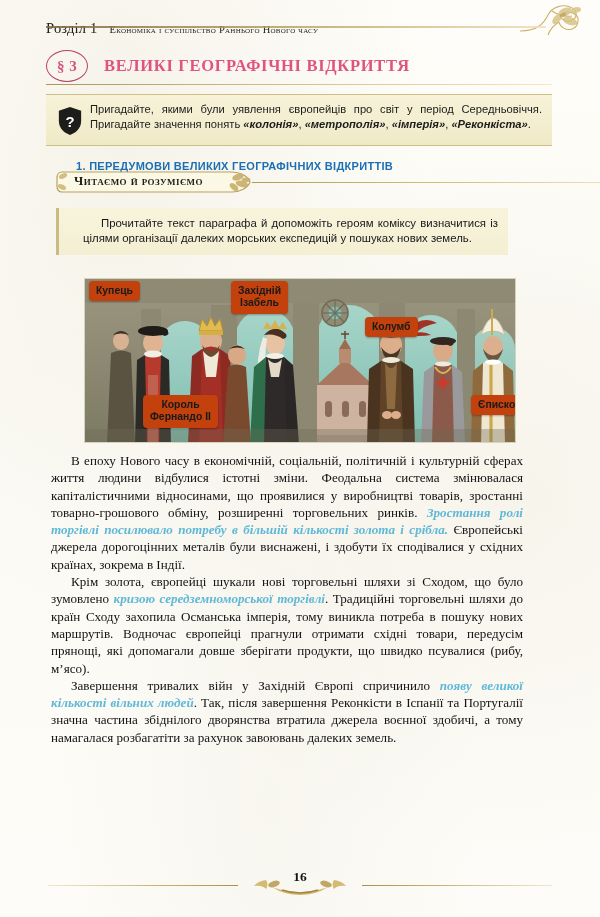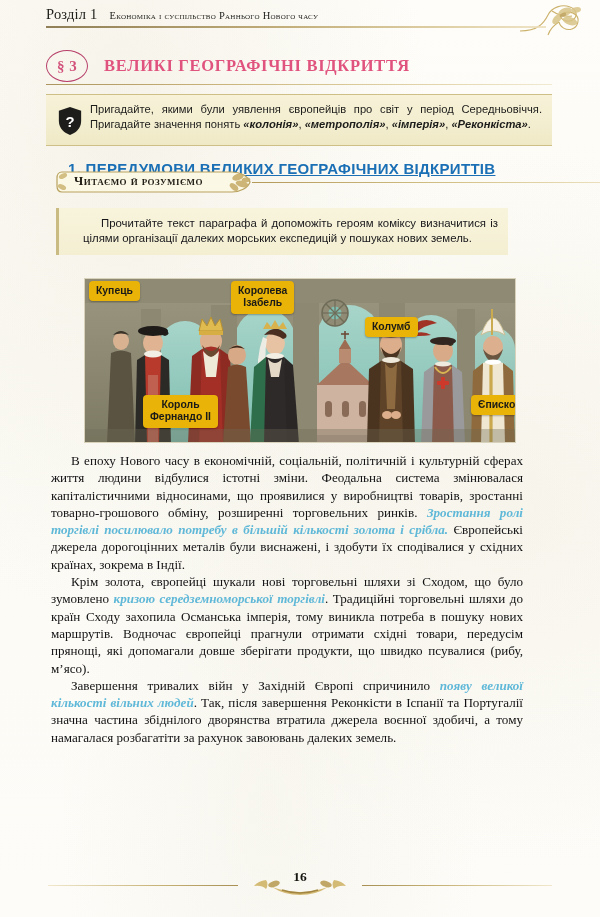--- a/index.html
+++ b/index.html
@@ -29,21 +29,21 @@
 
   .page {
     position: absolute;
     inset: 0;
   }
 
   
   .running-head {
     position: absolute;
     left: 46px;
-    top: 6px;
+    top: 20px;
     right: 30px;
     display: flex;
     align-items: baseline;
     gap: 12px;
   }
   .rh-chapter {
     font-family: "Liberation Serif", serif;
     font-size: 14.5px;
     color: #20201d;
     letter-spacing: 0.2px;
@@ -146,28 +146,27 @@
     line-height: 14.6px;
     color: #1c1c1a;
     text-align: justify;
     padding-right: 4px;
   }
   .callout-text i { font-style: italic; font-weight: bold; }
 
   
   .subsection {
     position: absolute;
-    left: 68px;
+    left: 76px;
     top: 160px;
     font-family: "Liberation Sans", sans-serif;
     font-weight: bold;
-    font-size: 15px;
+    font-size: 11px;
     color: #1a6fb5;
     letter-spacing: .3px;
-    text-decoration: underline;
   }
 
   
   .banner-row {
     position: absolute;
     left: 56px;
     top: 170px;
     width: 496px;
     height: 24px;
   }
@@ -228,21 +227,21 @@
     height: 165px;
     border: 1px solid #d8d2bb;
     box-sizing: border-box;
     overflow: hidden;
     background: #8e8a72;
   }
   .illus svg { display: block; }
 
   .cap {
     position: absolute;
-    background: #eab308;
+    background: #c2410c;
     border-radius: 4px;
     box-shadow: 0 1px 2px rgba(0,0,0,.28);
     font-family: "Liberation Sans", sans-serif;
     font-weight: bold;
     font-size: 10.4px;
     line-height: 12.4px;
     color: #1a1a18;
     text-align: center;
     padding: 4px 7px;
     white-space: pre-line;
@@ -555,21 +554,21 @@
         <path d="M418 84 l10 8 l2 73 h-10 Z" fill="#8f6a3c"></path>
         <g stroke="#c3a council"></g>
         <path d="M406 86 v79" stroke="#caa84e" stroke-width="3.2"></path>
         <ellipse cx="408" cy="83" rx="8" ry="2.6" fill="#ffffff"></ellipse>
       </g>
 
       <rect x="0" y="150" width="432" height="15" fill="#6d6a56" opacity=".35"></rect>
     </svg>
 
     <div class="cap merchant">Купець</div>
-    <div class="cap queen">Королева
+    <div class="cap queen">Західній
 Ізабель</div>
     <div class="cap columbus">Колумб</div>
     <div class="cap king">Король
 Фернандо II</div>
     <div class="cap bishop">Єпископ</div>
   </div>
 
   <div class="body-text">
     <p><span>В епоху Нового часу в економічній, соціальній, політичній і культурній сферах життя людини відбулися істотні зміни. Феодальна система змінювалася капіталістичними відносинами, що проявилися у виробництві товарів, зростанні товарно-грошового обміну, розширенні торговельних ринків. </span><span class="hl">Зростання ролі торгівлі посилювало потребу в більшій кількості золота і срібла.</span><span> Європейські джерела дорогоцінних металів були виснажені, і здобути їх сподівалися у східних країнах, зокрема в Індії.</span></p>
     <p><span>Крім золота, європейці шукали нові торговельні шляхи зі Сходом, що було зумовлено </span><span class="hl">кризою середземноморської торгівлі</span><span>. Традиційні торговельні шляхи до країн Сходу захопила Османська імперія, тому виникла потреба в пошуку нових маршрутів. Водночас європейці прагнули отримати східні товари, передусім прянощі, які допомагали довше зберігати продукти, що швидко псувалися (рибу, м’ясо).</span></p>

